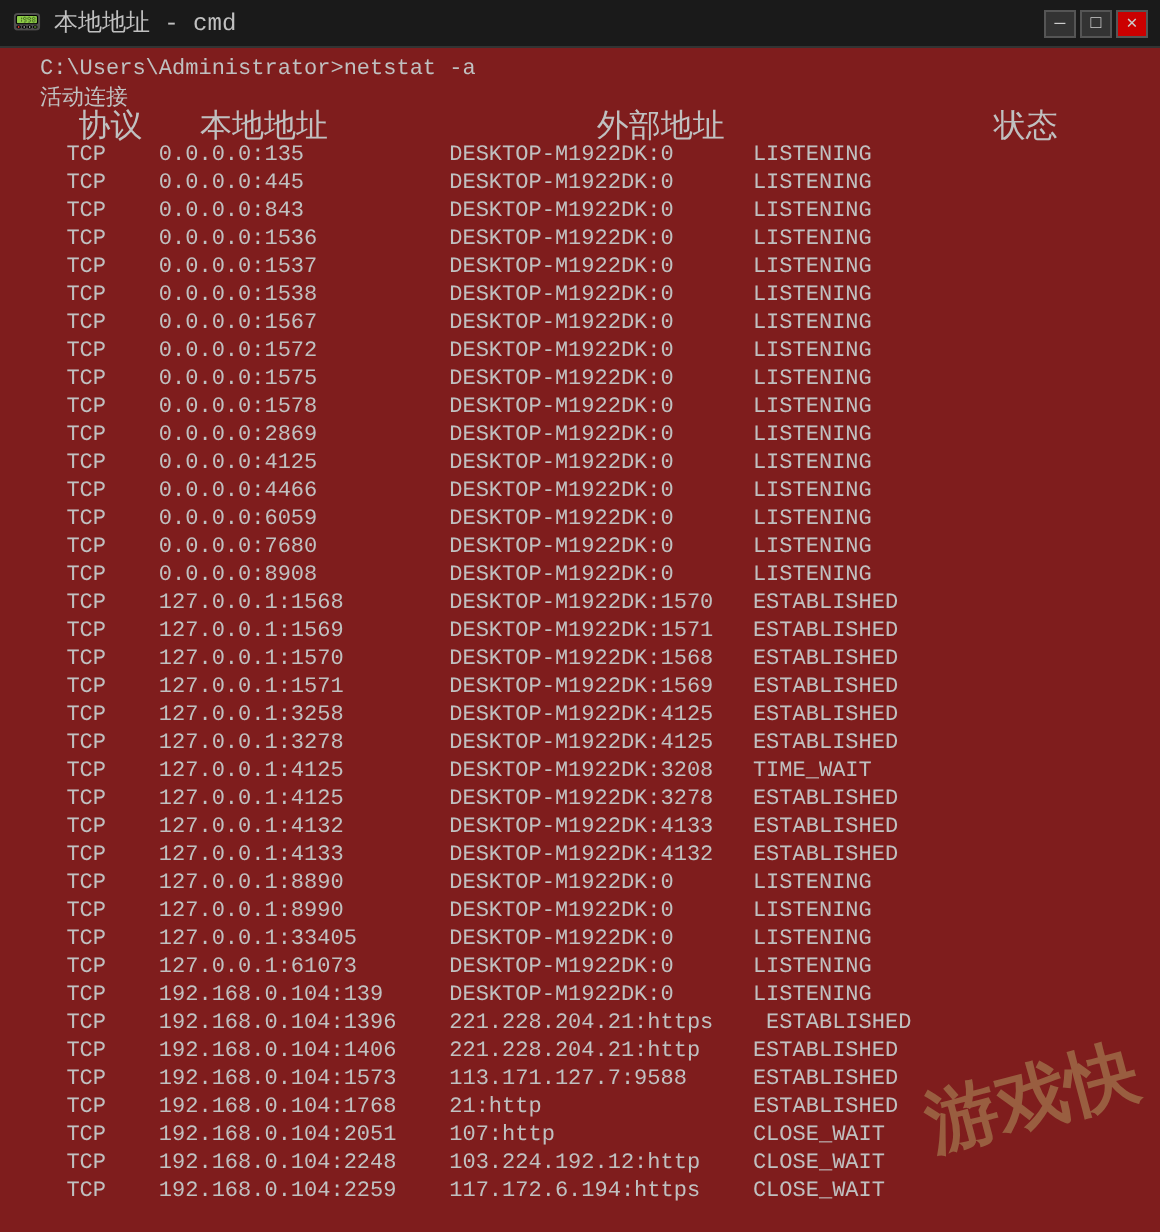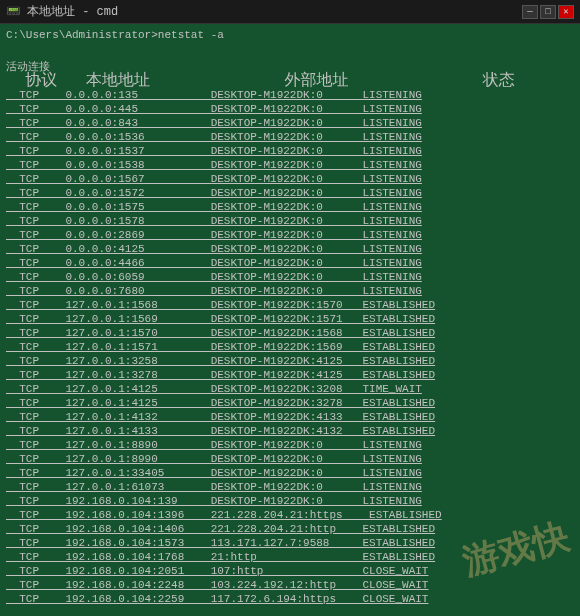--- a/index.html
+++ b/index.html
@@ -43,53 +43,52 @@
       background: #333;
       border: 1px solid #555;
       color: #ccc;
       font-size: 9px;
       display: flex;
       align-items: center;
       justify-content: center;
       cursor: pointer;
     }
     .terminal-body {
-      background: #14532d;
+      background: #7f1d1d;
       color: #c0c0c0;
       font-size: 11px;
       line-height: 14px;
-      padding: 4px 6px;
+      padding: 4px 20px;
       flex: 1;
       overflow: hidden;
       position: relative;
     }
     .cmd-line {
       color: #c0c0c0;
       white-space: pre;
       font-size: 11px;
       line-height: 14px;
     }
     .section-header {
       color: #c0c0c0;
       font-size: 11px;
       line-height: 14px;
-      margin-top: 18px;
+      margin-top: 1px;
     }
     .col-headers {
       color: #c0c0c0;
       white-space: pre;
       font-size: 16px;
       line-height: 14px;
     }
     .data-row {
       white-space: pre;
       font-size: 11px;
       line-height: 14px;
       color: #c0c0c0;
-      text-decoration: underline;
     }
     .watermark {
       position: absolute;
       right: 10px;
       bottom: 60px;
       color: rgba(180, 160, 100, 0.5);
       font-size: 36px;
       font-family: 'SimHei', 'Microsoft YaHei', sans-serif;
       font-weight: bold;
       pointer-events: none;
@@ -125,20 +124,21 @@
         <div class="data-row">  TCP    0.0.0.0:1538          DESKTOP-M1922DK:0      LISTENING</div>
         <div class="data-row">  TCP    0.0.0.0:1567          DESKTOP-M1922DK:0      LISTENING</div>
         <div class="data-row">  TCP    0.0.0.0:1572          DESKTOP-M1922DK:0      LISTENING</div>
         <div class="data-row">  TCP    0.0.0.0:1575          DESKTOP-M1922DK:0      LISTENING</div>
         <div class="data-row">  TCP    0.0.0.0:1578          DESKTOP-M1922DK:0      LISTENING</div>
         <div class="data-row">  TCP    0.0.0.0:2869          DESKTOP-M1922DK:0      LISTENING</div>
         <div class="data-row">  TCP    0.0.0.0:4125          DESKTOP-M1922DK:0      LISTENING</div>
         <div class="data-row">  TCP    0.0.0.0:4466          DESKTOP-M1922DK:0      LISTENING</div>
         <div class="data-row">  TCP    0.0.0.0:6059          DESKTOP-M1922DK:0      LISTENING</div>
         <div class="data-row">  TCP    0.0.0.0:7680          DESKTOP-M1922DK:0      LISTENING</div>
+        <div class="data-row">  TCP    0.0.0.0:8908          DESKTOP-M1922DK:0      LISTENING</div>
         <div class="data-row">  TCP    127.0.0.1:1568        DESKTOP-M1922DK:1570   ESTABLISHED</div>
         <div class="data-row">  TCP    127.0.0.1:1569        DESKTOP-M1922DK:1571   ESTABLISHED</div>
         <div class="data-row">  TCP    127.0.0.1:1570        DESKTOP-M1922DK:1568   ESTABLISHED</div>
         <div class="data-row">  TCP    127.0.0.1:1571        DESKTOP-M1922DK:1569   ESTABLISHED</div>
         <div class="data-row">  TCP    127.0.0.1:3258        DESKTOP-M1922DK:4125   ESTABLISHED</div>
         <div class="data-row">  TCP    127.0.0.1:3278        DESKTOP-M1922DK:4125   ESTABLISHED</div>
         <div class="data-row">  TCP    127.0.0.1:4125        DESKTOP-M1922DK:3208   TIME_WAIT</div>
         <div class="data-row">  TCP    127.0.0.1:4125        DESKTOP-M1922DK:3278   ESTABLISHED</div>
         <div class="data-row">  TCP    127.0.0.1:4132        DESKTOP-M1922DK:4133   ESTABLISHED</div>
         <div class="data-row">  TCP    127.0.0.1:4133        DESKTOP-M1922DK:4132   ESTABLISHED</div>

